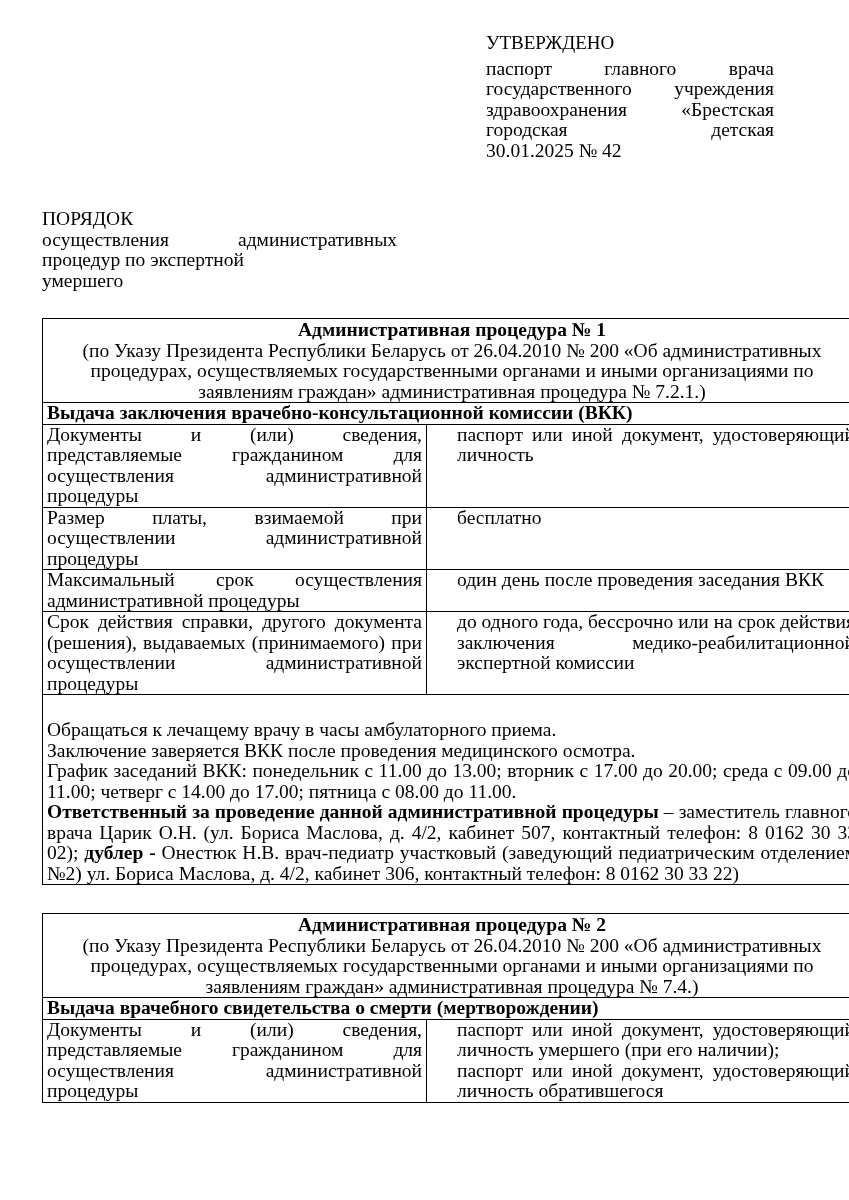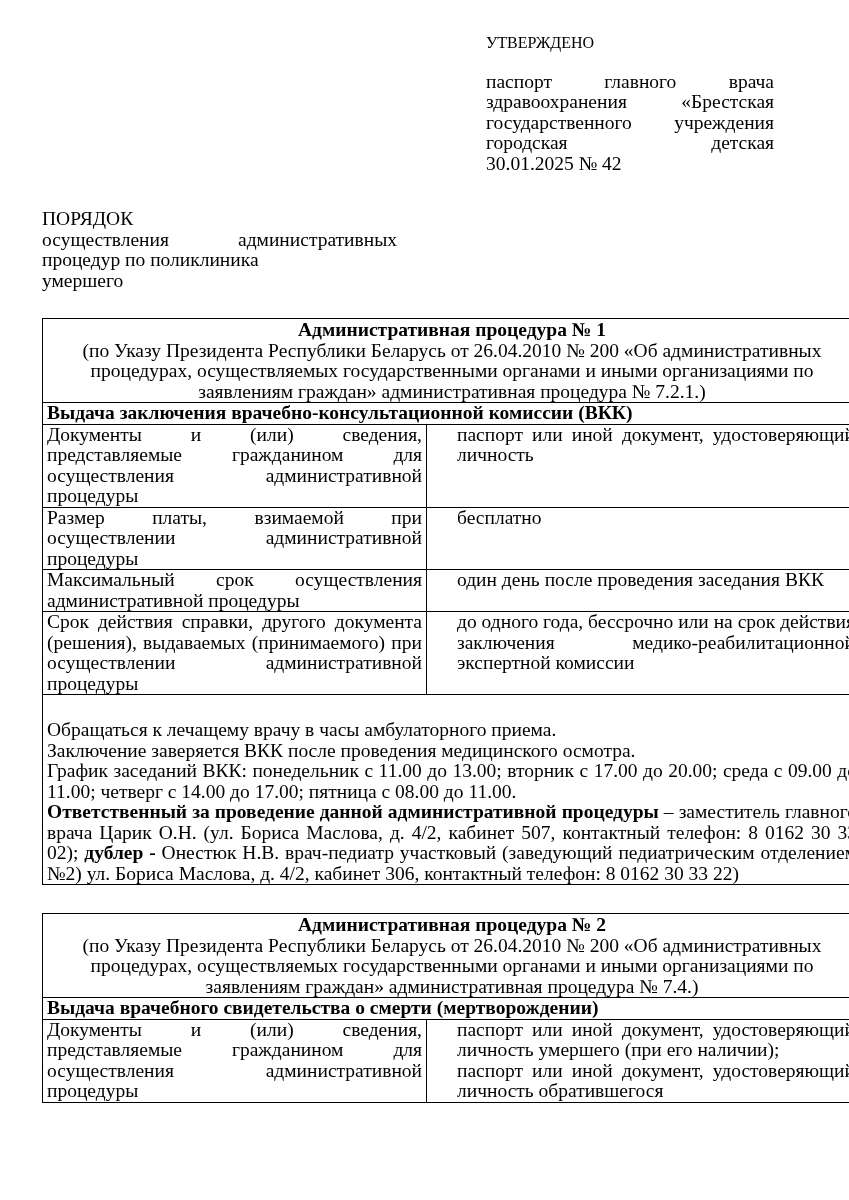--- a/index.html
+++ b/index.html
@@ -6,21 +6,21 @@
   body {
     width: 849px; height: 1200px; position: relative; overflow: hidden;
     font-family: "Liberation Serif", serif; color: #000; font-size: 19.5px; line-height: 20.5px;
   }
   .approve {
     position: absolute; left: 486px; top: 33px; width: 288px;
     text-align: justify;
   }
   .approve .line { display: block; }
   .approve .just { text-align: justify; text-align-last: justify; }
-  .approve .title { font-size: 16px; margin-bottom: 18px; }
+  .approve .title { font-size: 19px; margin-bottom: 5px; }
   .order {
     position: absolute; left: 42px; top: 209px; width: 355px;
   }
   .order .just { text-align: justify; text-align-last: justify; }
   .proc {
     position: absolute; left: 42px; width: 820px;
     border: 1.5px solid #000; box-sizing: border-box;
   }
   #proc1 { top: 318px; }
   #proc2 { top: 913px; }
@@ -34,30 +34,30 @@
   .notes { padding: 0 4px; text-align: justify; margin-top: 25px; }
   .notes .nl { display: block; }
   .b { font-weight: bold; }
 </style>
 </head>
 <body>
 
 <div class="approve">
   <span class="line title">УТВЕРЖДЕНО</span>
   <span class="line just">паспорт главного врача</span>
+  <span class="line just">государственного учреждения</span>
   <span class="line just">здравоохранения «Брестская</span>
-  <span class="line just">государственного учреждения</span>
   <span class="line just">городская детская</span>
   <span class="line">30.01.2025 № 42</span>
 </div>
 
 <div class="order">
   <div>ПОРЯДОК</div>
   <div class="just">осуществления административных</div>
-  <div>процедур по поликлиника</div>
+  <div>процедур по экспертной</div>
   <div>умершего</div>
 </div>
 
 <div class="proc" id="proc1">
   <div class="proc-head">
     <div class="ptitle">Административная процедура № 1</div>
     <div>(по Указу Президента Республики Беларусь от 26.04.2010 № 200 «Об административных процедурах, осуществляемых государственными органами и иными организациями по заявлениям граждан» административная процедура № 7.2.1.)</div>
   </div>
   <div class="proc-name">Выдача заключения врачебно-консультационной комиссии (ВКК)</div>
   <div class="row">

